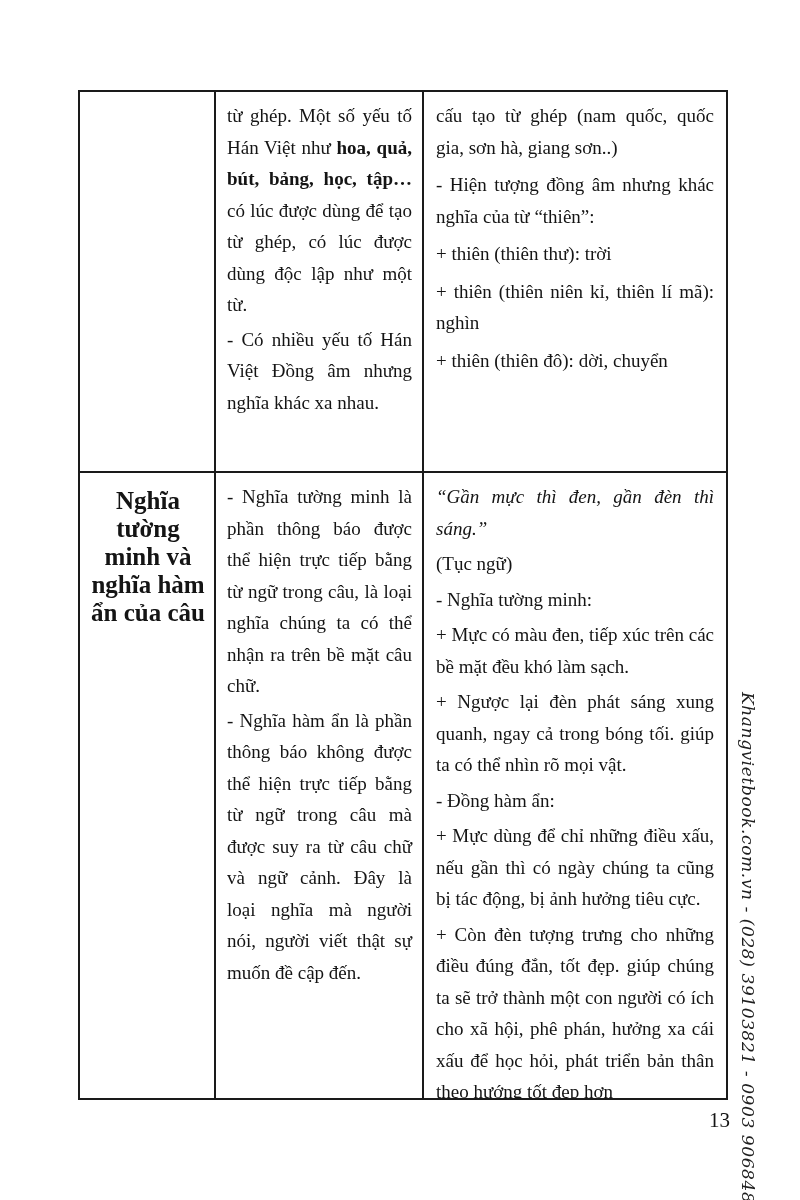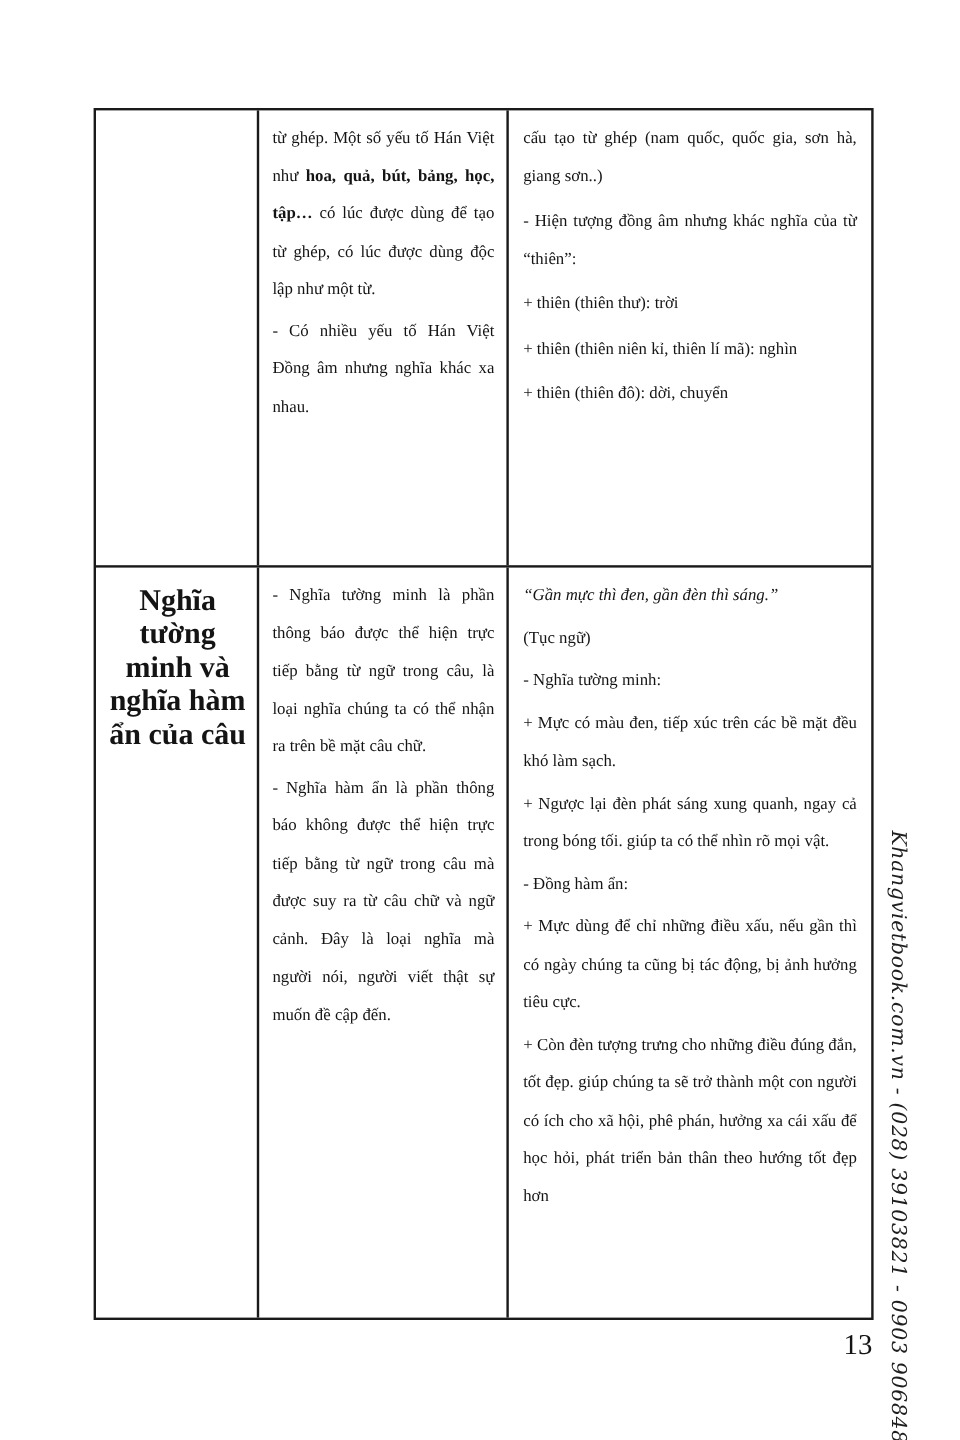--- a/index.html
+++ b/index.html
@@ -42,21 +42,21 @@
     width: 208px;
     border-right: 2px solid #1a1a1a;
     padding: 8px 10px 0 11px;
   }
   .c3 {
     flex: 1;
     padding: 8px 12px 0 12px;
   }
   .cell p {
     margin: 0 0 3px 0;
-    font-size: 14px;
+    font-size: 19px;
     line-height: 31.5px;
     text-align: justify;
   }
   .c3 p { margin-bottom: 4px; }
   .r1 .c3 p { margin-bottom: 6px; }
   .term-text p {
     font-weight: bold;
     text-align: center;
     font-size: 25px;
     line-height: 28px;
@@ -81,22 +81,22 @@
     font-style: italic;
     font-size: 17px;
     letter-spacing: 0.6px;
     color: #1e1e1e;
   }
   .page-number {
     position: absolute;
     left: 700px;
     top: 1108px;
     width: 30px;
-    text-align: center;
-    font-size: 24px;
+    text-align: right;
+    font-size: 21px;
     color: #141414;
   }
 </style>
 </head>
 <body>
 
 <div class="doc-table">
 
   <div class="trow r1">
     <div class="cell c1"></div>

